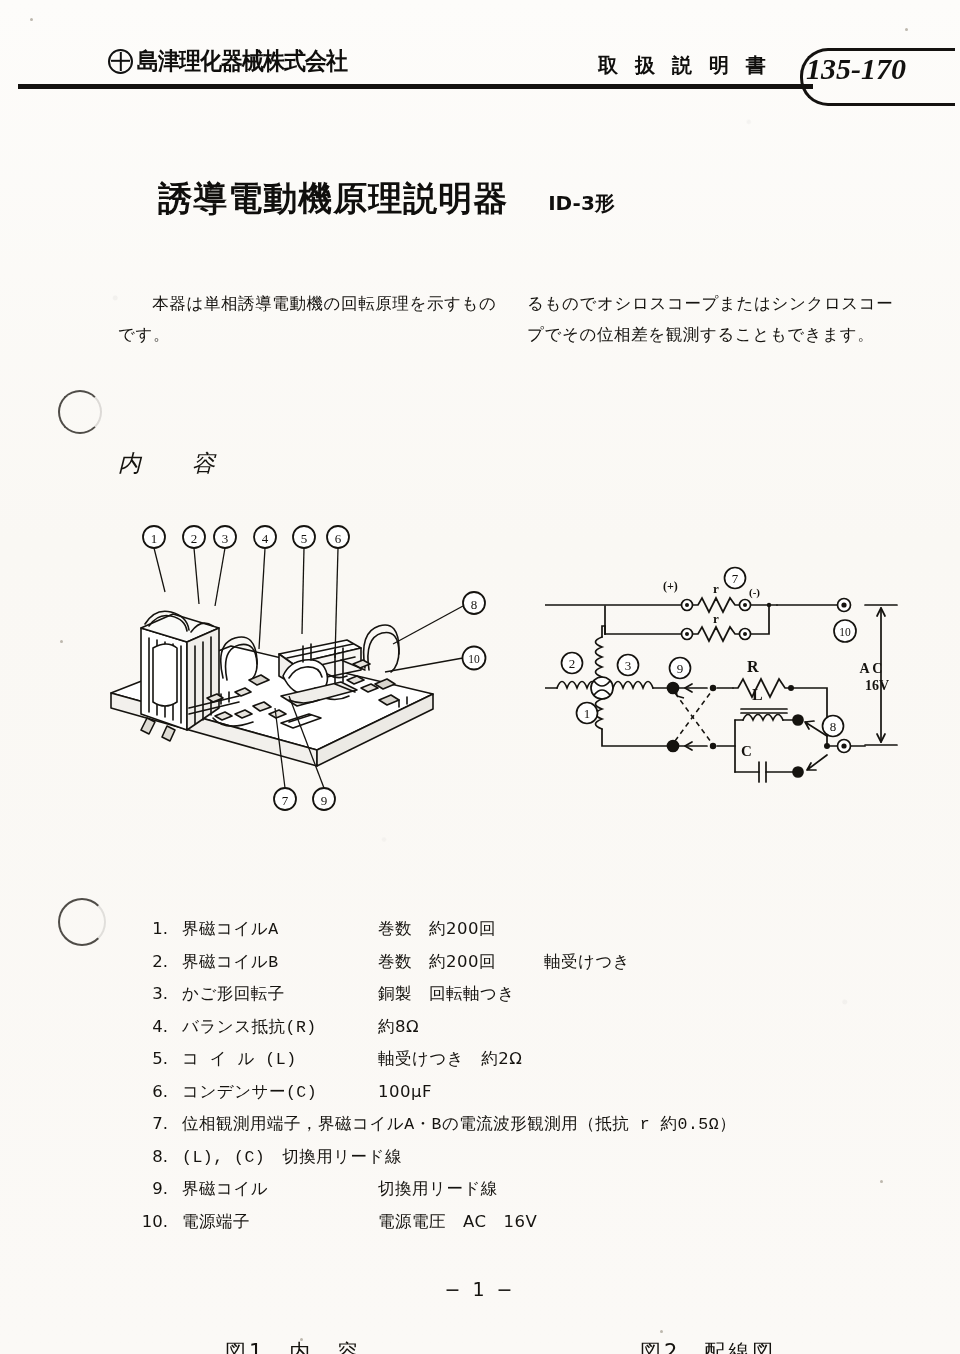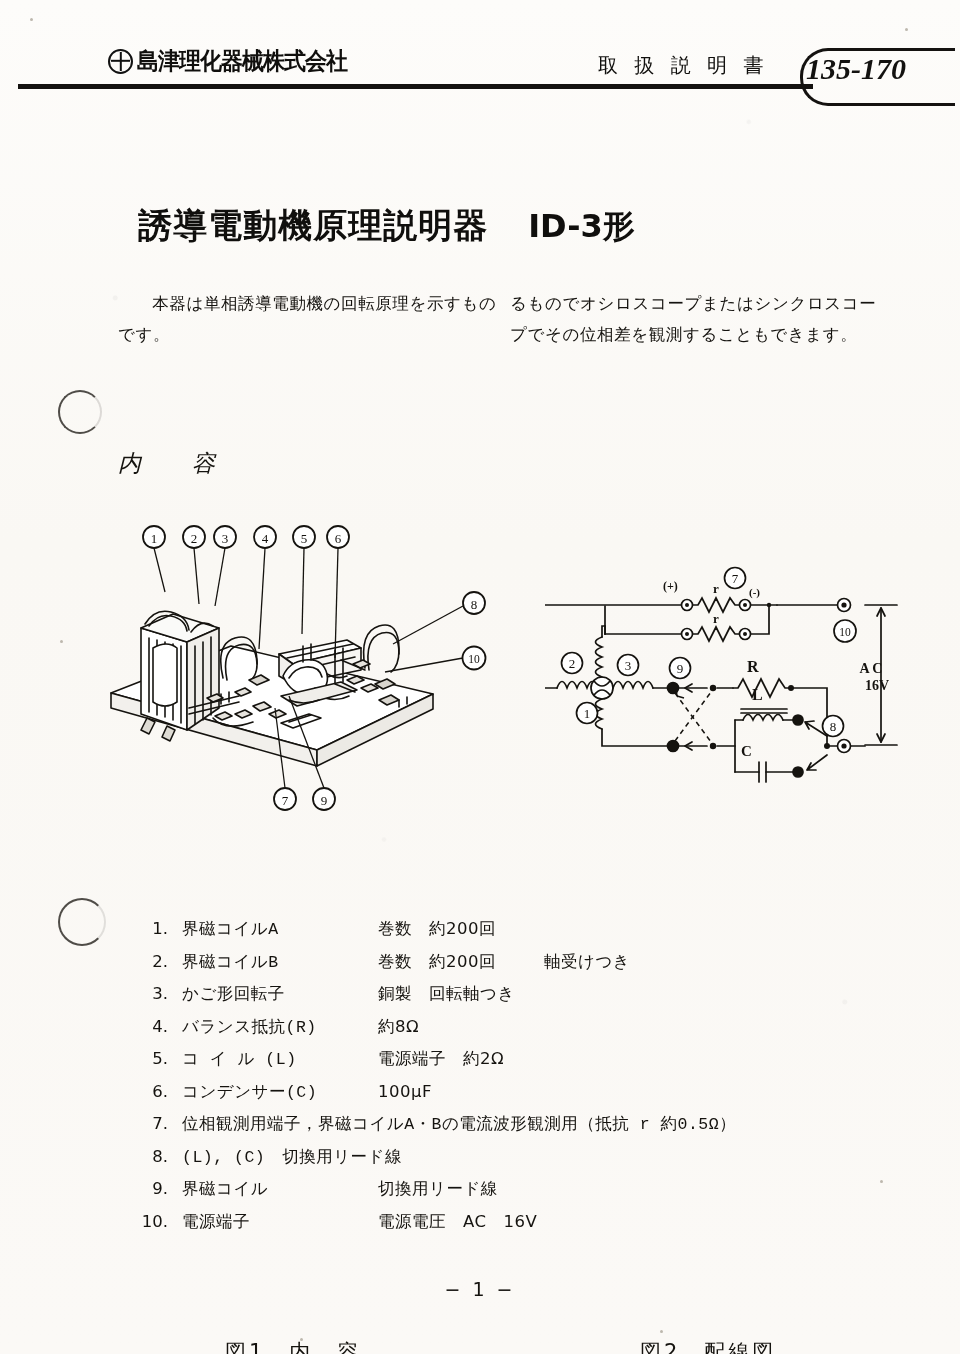--- a/index.html
+++ b/index.html
@@ -67,21 +67,21 @@
     font-size: 22px;
     letter-spacing: -1px;
     color: #100f0d;
     white-space: nowrap;
     transform: scaleY(1.08);
   }
   #manual-label {
     position: absolute;
     left: 598px; top: 52px;
     font-family: "DejaVu Sans", sans-serif;
-    font-weight: 400;
+    font-weight: 700;
     font-size: 20px;
     letter-spacing: 5px;
     color: #100f0d;
     white-space: nowrap;
   }
   #header-rule {
     position: absolute;
     left: 18px; top: 84px;
     width: 795px; height: 5px;
     background: #141210;
@@ -111,46 +111,45 @@
 
   
   #doc-title-row {
     position: absolute;
     left: 0; top: 176px;
     width: 773px;
     display: flex;
     justify-content: center;
     align-items: baseline;
     gap: 40px;
-    margin-top: 27px;
   }
   #doc-title {
     font-family: "DejaVu Sans", sans-serif;
     font-weight: 700;
     font-size: 34px;
     letter-spacing: 1px;
     color: #100f0d;
     white-space: nowrap;
   }
   #doc-model {
     font-family: "DejaVu Sans", sans-serif;
     font-weight: 700;
-    font-size: 32px;
+    font-size: 20px;
     letter-spacing: 0px;
     color: #100f0d;
     white-space: nowrap;
   }
 
   
   #intro {
     position: absolute;
     left: 118px; top: 288px;
     width: 790px;
     display: flex;
-    gap: 11px;
+    gap: 28px;
   }
   .intro-col { width: 381px; }
   .intro-para {
     font-family: "DejaVu Sans", sans-serif;
     font-size: 16.5px;
     line-height: 31px;
     letter-spacing: 0.6px;
     color: #15130f;
     margin: 0;
   }
@@ -612,21 +611,21 @@
     </div>
     <div class="part-row">
       <span class="part-num">4.</span>
       <span class="part-name">バランス抵抗(R)</span>
       <span class="part-spec">約8Ω</span>
       <span class="part-extra"></span>
     </div>
     <div class="part-row">
       <span class="part-num">5.</span>
       <span class="part-name">コ イ ル (L)</span>
-      <span class="part-spec">電源端子　約2Ω</span>
+      <span class="part-spec">軸受けつき　約2Ω</span>
       <span class="part-extra"></span>
     </div>
     <div class="part-row">
       <span class="part-num">6.</span>
       <span class="part-name">コンデンサー(C)</span>
       <span class="part-spec">100μF</span>
       <span class="part-extra"></span>
     </div>
     <div class="part-row wide">
       <span class="part-num">7.</span>

